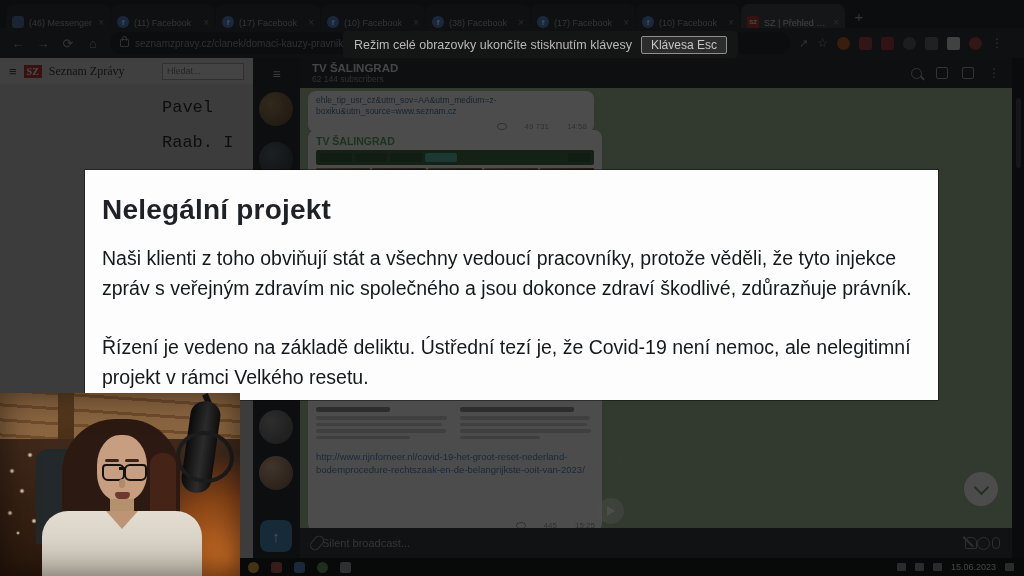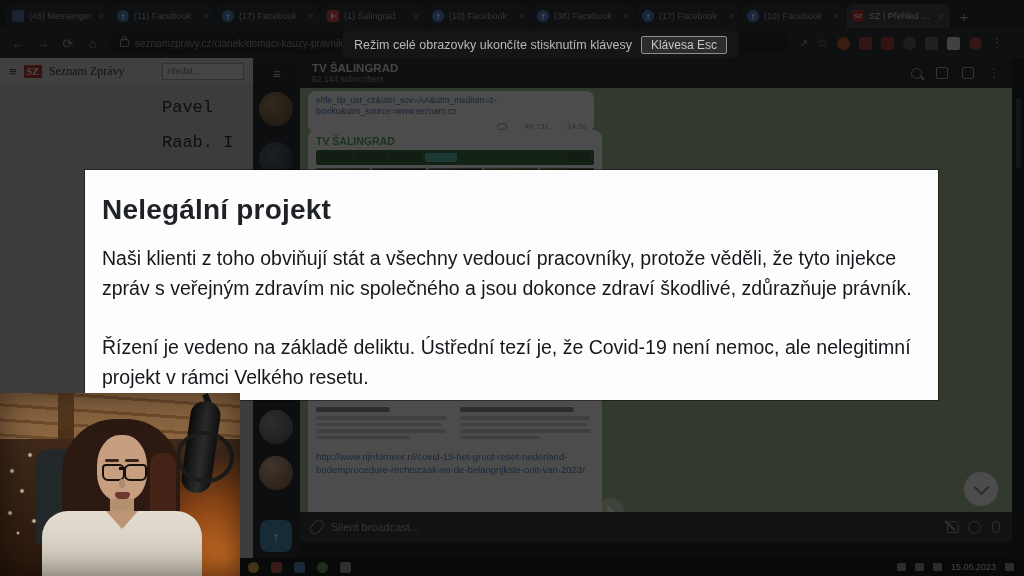--- a/index.html
+++ b/index.html
@@ -2,21 +2,21 @@
 <html><head>
 <meta charset="utf-8">
 <style>
   html,body{margin:0;padding:0;background:#000;}
   .screen{position:relative;width:1024px;height:576px;overflow:hidden;background:#141414;
           font-family:"Liberation Sans",sans-serif;}
   
   .tabstrip{position:absolute;top:0;left:0;right:0;height:28px;background:#1d1f23;
             display:flex;align-items:flex-end;padding-left:6px;z-index:1;}
   .tab{width:92px;height:24px;background:#27292e;border-radius:8px 8px 0 0;margin-right:1px;
-       display:flex;align-items:center;padding:0 6px;gap:5px;color:#9aa0a6;font-size:9px;
+       display:flex;align-items:flex-end;padding:0 6px;gap:5px;color:#9aa0a6;font-size:9px;
        overflow:hidden;white-space:nowrap;flex:none;}
   .tab.active{background:#3a3d42;color:#cfd2d6;}
   .tab .title{overflow:hidden;text-overflow:ellipsis;flex:1;}
   .tab .close{color:#7a7f85;font-size:10px;flex:none;}
   .fav{width:12px;height:12px;flex:none;border-radius:50%;display:flex;align-items:center;
        justify-content:center;font-size:8px;color:#e8e8e8;font-weight:bold;}
   .fav-grid{background:#4a6b9a;border-radius:3px;}
   .fav-fb{background:#4a78c4;}
   .fav-yt{background:#c04438;border-radius:3px;}
   .fav-yt::after{content:"";width:0;height:0;border-left:4px solid #eee;border-top:3px solid transparent;border-bottom:3px solid transparent;}
@@ -84,22 +84,22 @@
   .skh{height:5px;background:#8a8a8a;border-radius:2px;margin:3px 0 4px;}
   .sk{height:3.5px;background:#c6c6c6;border-radius:2px;margin:3px 0;}
   .dutch{margin-top:8px;color:#4a7ab5;font-size:9.5px;line-height:13px;word-break:break-all;}
   .fwd{position:absolute;left:298px;top:410px;width:26px;height:26px;border-radius:50%;
        background:rgba(255,255,255,.35);display:flex;align-items:center;justify-content:center;}
   .fwd::after{content:"";width:0;height:0;border-left:8px solid #f5f5f5;border-top:5px solid transparent;border-bottom:5px solid transparent;}
   .scrolldown{position:absolute;right:14px;bottom:22px;width:34px;height:34px;border-radius:50%;
               background:#eef0ee;display:flex;align-items:center;justify-content:center;}
   .chev{width:9px;height:9px;border-right:2px solid #7a8a7a;border-bottom:2px solid #7a8a7a;
         transform:rotate(45deg);margin-top:-4px;}
-  .tg-input{position:absolute;bottom:16px;left:0;right:0;height:30px;background:#2b3036;
-            display:flex;align-items:center;padding:0 12px;gap:9px;}
+  .tg-input{position:absolute;bottom:0;left:0;right:0;height:30px;background:#2b3036;
+            display:flex;align-items:center;padding:0 12px;}
   .clip{width:8px;height:14px;border:1.5px solid #8a9096;border-radius:5px;transform:rotate(40deg);}
   .ph{color:#9aa0a6;font-size:11px;flex:1;}
   .ic-bell{width:10px;height:10px;border:1.5px solid #8a9096;border-radius:5px 5px 1px 1px;position:relative;}
   .ic-bell::after{content:"";position:absolute;left:-2px;top:-2px;width:14px;height:1.5px;background:#8a9096;transform:rotate(45deg);transform-origin:left top;}
   .ic-smile{width:11px;height:11px;border:1.5px solid #8a9096;border-radius:50%;}
   .ic-mic{width:6px;height:10px;border:1.5px solid #8a9096;border-radius:4px;margin-left:2px;}
   .tg-scrollbar{position:absolute;right:0;top:0;width:12px;bottom:0;background:#16191c;}
   .tg-thumb{position:absolute;right:3px;top:40px;width:5px;height:70px;border-radius:3px;background:#3a4046;}
   
   .taskbar{position:absolute;left:0;right:0;bottom:0;height:18px;background:#0f1113;z-index:1;
@@ -179,25 +179,20 @@
       <span class="fav fav-fb">f</span>
       <span class="title">(11) Facebook</span>
       <span class="close">×</span>
     </div>
     <div class="tab">
       <span class="fav fav-fb">f</span>
       <span class="title">(17) Facebook</span>
       <span class="close">×</span>
     </div>
     <div class="tab">
-      <span class="fav fav-yt"></span>
-      <span class="title">(1) Šalingrad</span>
-      <span class="close">×</span>
-    </div>
-    <div class="tab">
       <span class="fav fav-fb">f</span>
       <span class="title">(10) Facebook</span>
       <span class="close">×</span>
     </div>
     <div class="tab">
       <span class="fav fav-fb">f</span>
       <span class="title">(38) Facebook</span>
       <span class="close">×</span>
     </div>
     <div class="tab">

